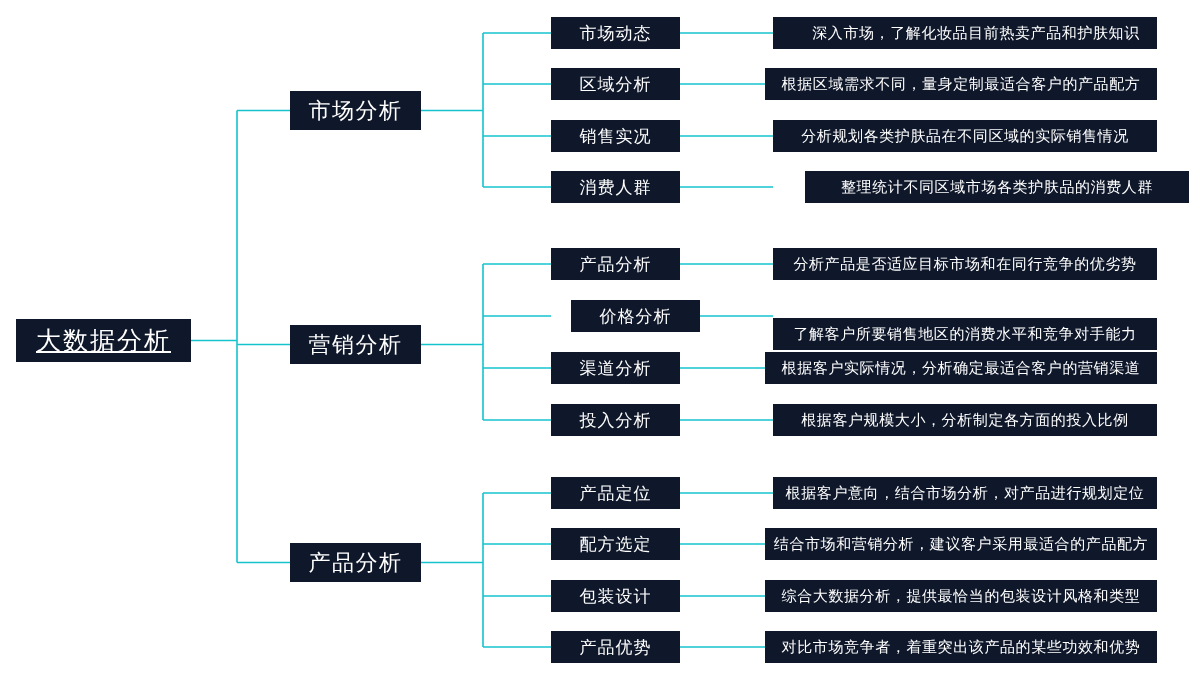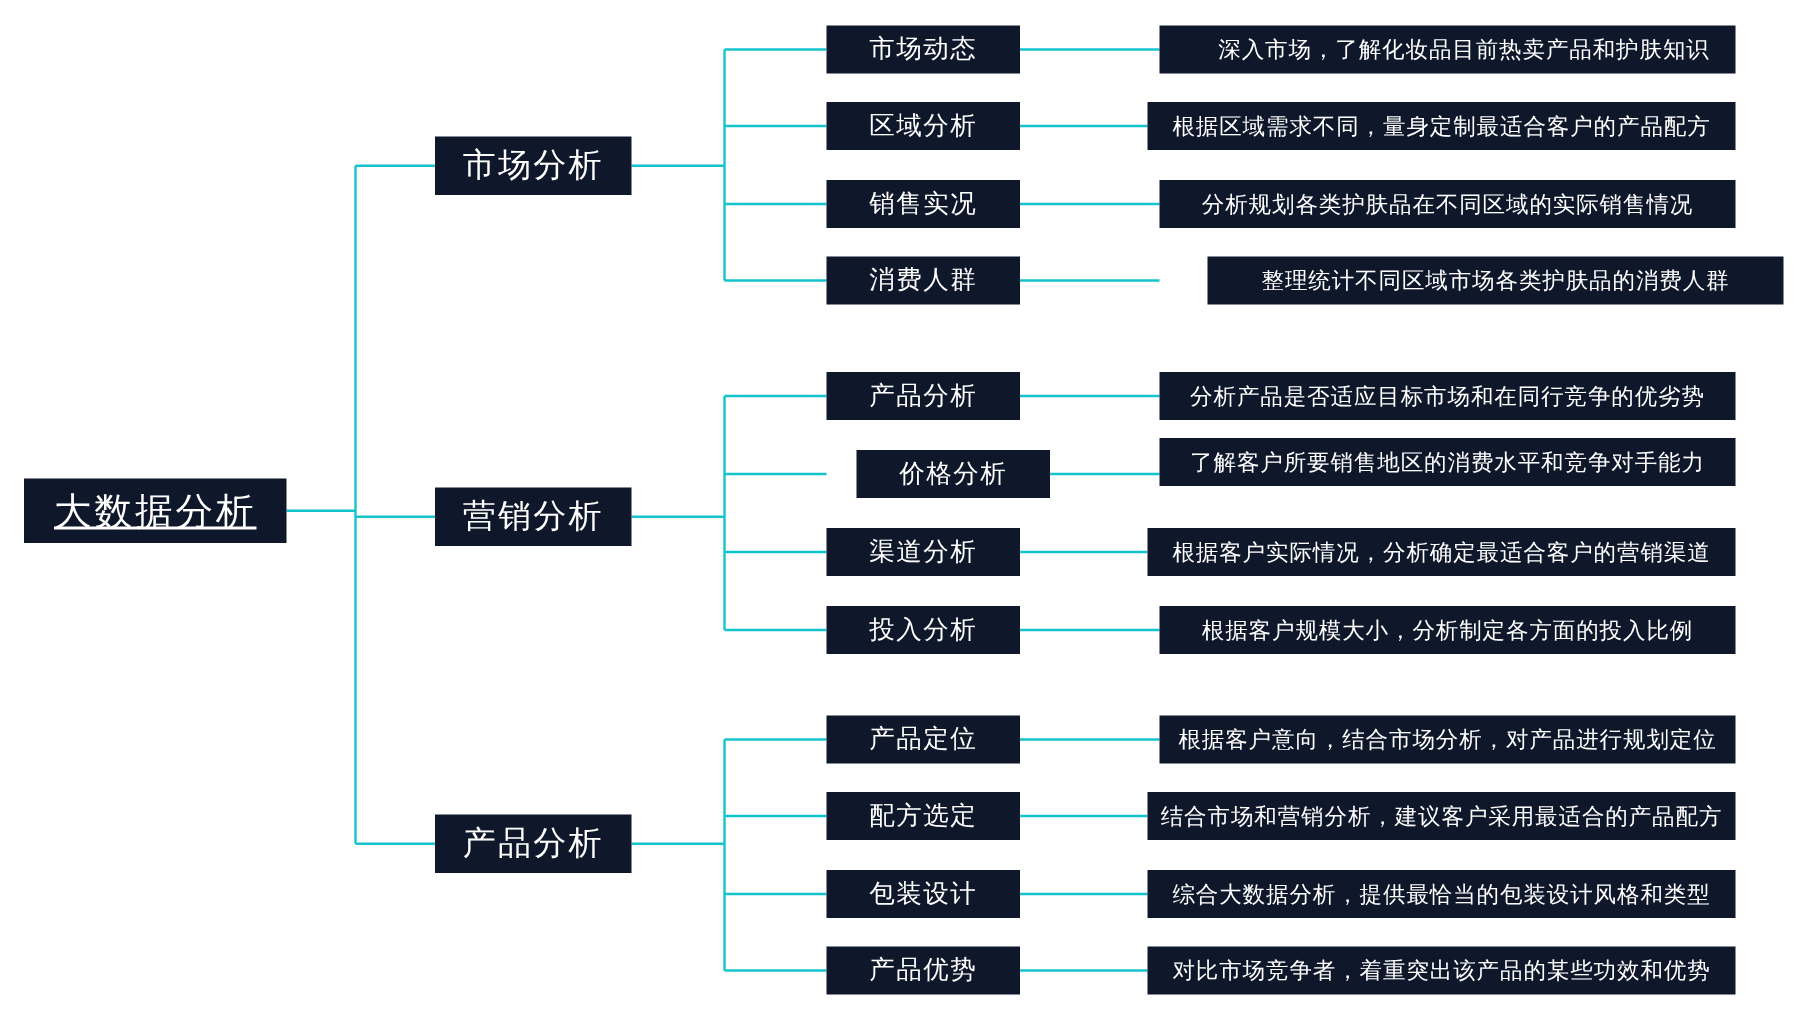--- a/index.html
+++ b/index.html
@@ -152,21 +152,21 @@
   <div class="node node-sub" style="left:551px; top:352px; width:129px; height:32px;">
     <span>渠道分析</span>
   </div>
   <div class="node node-sub" style="left:551px; top:404px; width:129px; height:32px;">
     <span>投入分析</span>
   </div>
 
   <div class="node node-desc" style="left:773px; top:248px; width:384px; height:32px;">
     <span>分析产品是否适应目标市场和在同行竞争的优劣势</span>
   </div>
-  <div class="node node-desc" style="left:773px; top:292px; width:384px; height:32px;">
+  <div class="node node-desc" style="left:773px; top:318px; width:384px; height:32px;">
     <span>了解客户所要销售地区的消费水平和竞争对手能力</span>
   </div>
   <div class="node node-desc" style="left:765px; top:352px; width:392px; height:32px;">
     <span>根据客户实际情况，分析确定最适合客户的营销渠道</span>
   </div>
   <div class="node node-desc" style="left:773px; top:404px; width:384px; height:32px;">
     <span>根据客户规模大小，分析制定各方面的投入比例</span>
   </div>
 
   <div class="node node-sub" style="left:551px; top:477px; width:129px; height:32px;">

